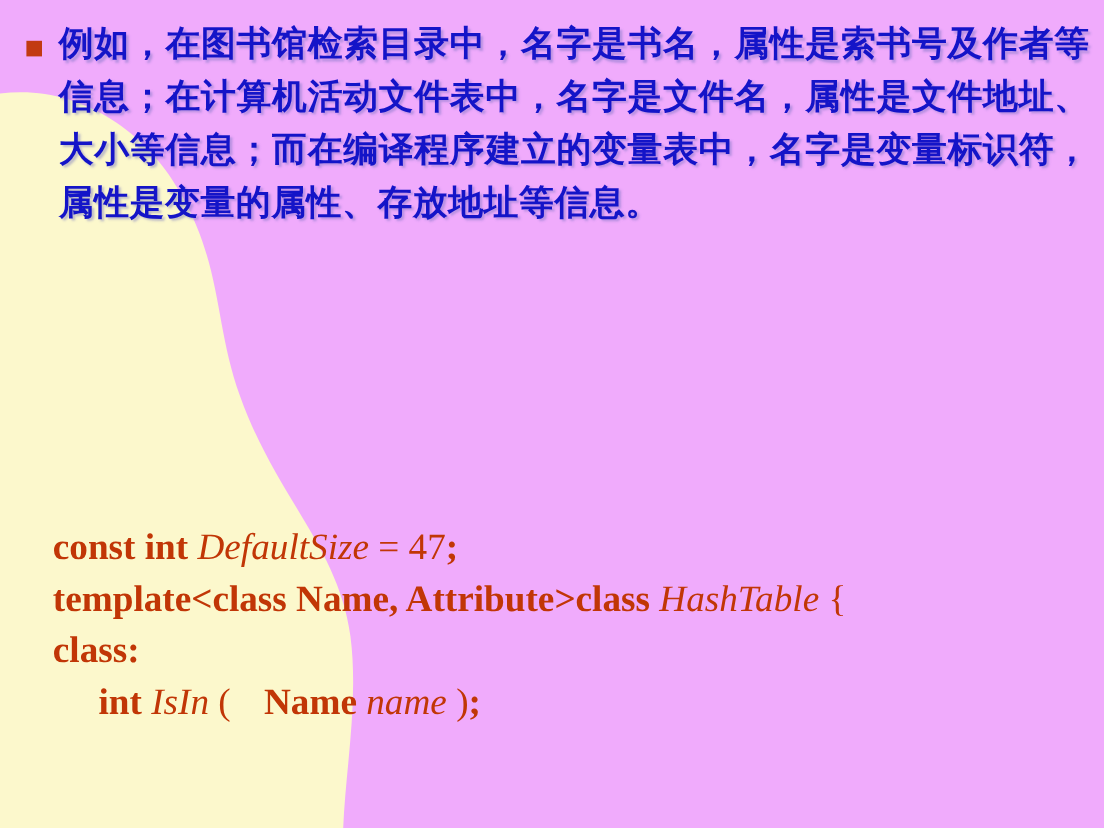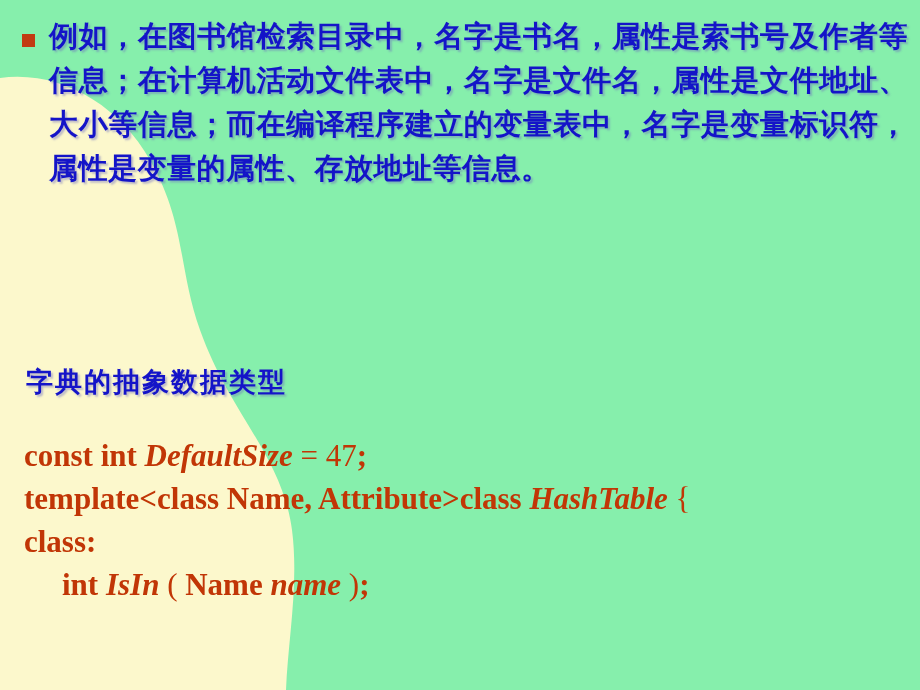--- a/index.html
+++ b/index.html
@@ -4,21 +4,21 @@
 <style>
   html, body {
     margin: 0;
     padding: 0;
     background: #ffffff;
   }
   #slide {
     position: relative;
     width: 920px;
     height: 690px;
-    background: #86efac;
+    background: #f0abfc;
     overflow: hidden;
     font-family: "Liberation Serif", "DejaVu Serif", serif;
   }
 
   
   #blob-layer {
     position: absolute;
     left: 0; top: 0;
     width: 920px; height: 690px;
     pointer-events: none;
@@ -77,22 +77,22 @@
     top: 434px;
     width: 896px;
     color: #c13606;
     font-family: "Liberation Serif", "DejaVu Serif", serif;
     font-size: 31px;
     line-height: 43px;
     white-space: nowrap;
   }
   .code-line { display: block; }
   .code-line.indent { padding-left: 38px; }
-  .kw  { font-weight: 700; font-style: normal; }
-  .id  { font-weight: 700; font-style: italic; }
+  .kw  { font-weight: 700; font-style: normal; margin-left: 20px; }
+  .id  { font-weight: 400; font-style: italic; }
   .op  { font-weight: 400; font-style: normal; }
   .pn  { font-weight: 700; font-style: normal; }
   .num { font-weight: 400; font-style: normal; }
 </style>
 </head>
 <body>
 
 <div id="slide">
 
   <svg id="blob-layer" viewBox="0 0 920 690" preserveAspectRatio="none" aria-hidden="true">
@@ -104,21 +104,20 @@
              L 0,690 Z" fill="#fcf8cc"></path>
   </svg>
 
   <div id="bullet-block">
     <div class="bullet-row">
       <span class="bullet-marker"></span>
       <span class="bullet-text">例如，在图书馆检索目录中，名字是书名，属性是索书号及作者等信息；在计算机活动文件表中，名字是文件名，属性是文件地址、大小等信息；而在编译程序建立的变量表中，名字是变量标识符，属性是变量的属性、存放地址等信息。</span>
     </div>
   </div>
 
-  <div id="section-heading">字典的抽象数据类型</div>
 
   <div id="code-block">
       <span class="code-line"><span class="kw">const int </span><span class="id">DefaultSize</span><span class="op"> = </span><span class="num">47</span><span class="pn">;</span></span>
       <span class="code-line"><span class="kw">template&lt;class Name, Attribute&gt;class </span><span class="id">HashTable</span><span class="op"> {</span></span>
       <span class="code-line"><span class="kw">class:</span></span>
       <span class="code-line indent"><span class="kw">int</span><span class="id"> IsIn</span><span class="op"> ( </span><span class="kw">Name</span><span class="id"> name</span><span class="op"> )</span><span class="pn">;</span></span>
     </div>
 
 </div>
 

